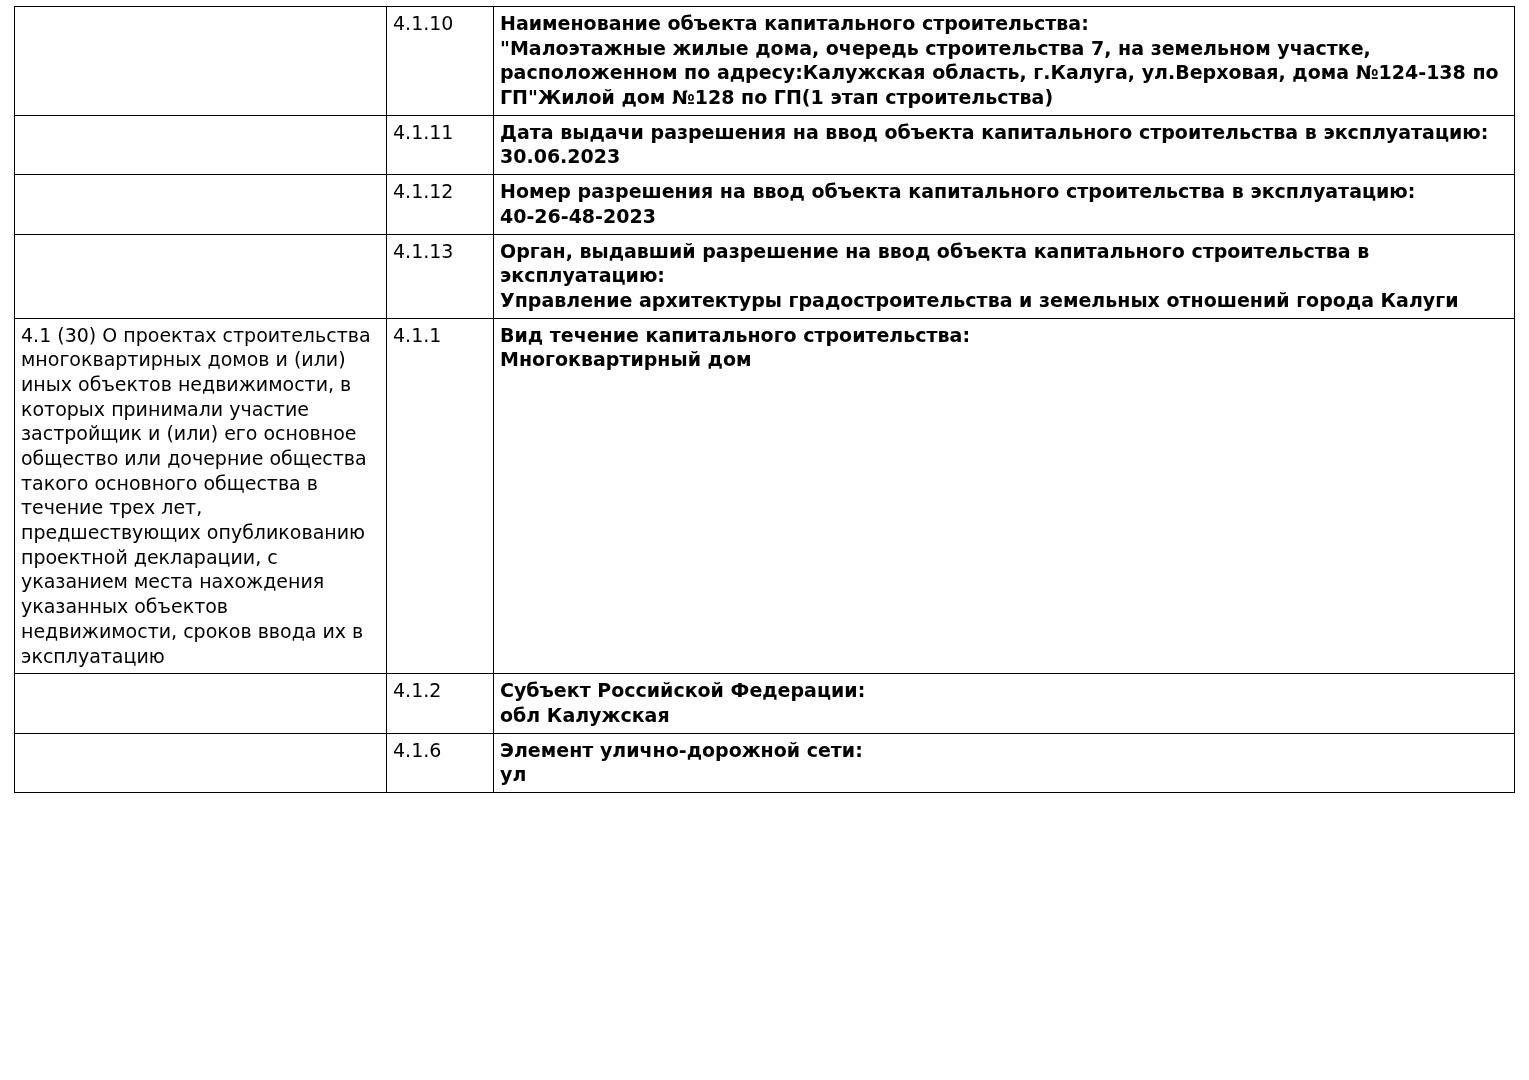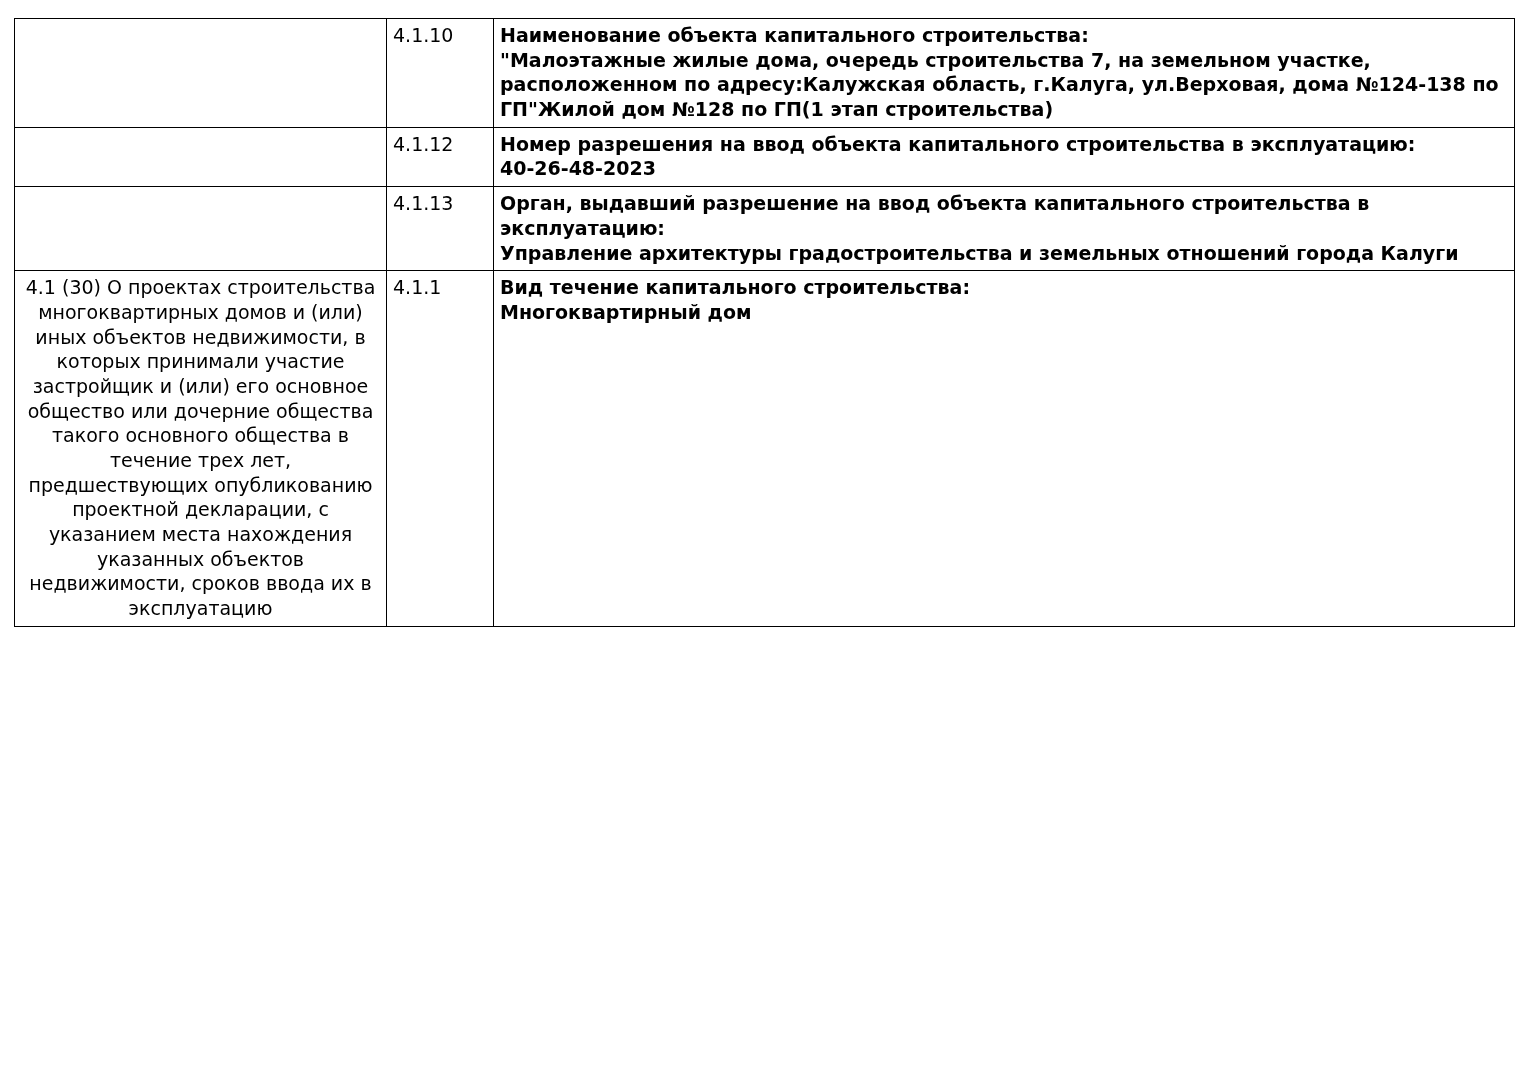--- a/index.html
+++ b/index.html
@@ -10,21 +10,21 @@
   body {
     width: 1529px;
     height: 1080px;
     font-family: "DejaVu Sans", sans-serif;
     color: #000000;
     overflow: hidden;
   }
   .doc {
     width: 1379px;
     box-sizing: border-box;
-    padding: 18px 14px 0 14px;
+    padding: 6px 14px 0 14px;
   }
   table.decl {
     border-collapse: collapse;
     width: 1500px;
     table-layout: fixed;
   }
   table.decl td {
     border: 1px solid #000000;
     vertical-align: top;
     padding: 4px 6px 5px 6px;
@@ -32,21 +32,20 @@
     line-height: 1.30;
   }
   col.c-section { width: 372px; }
   col.c-num { width: 107px; }
   col.c-body { width: 1021px; }
 
   td.section-cell {
     font-size: 19px;
     line-height: 1.36;
     padding-top: 5px;
-    text-align: center;
   }
   td.num-cell {
     vertical-align: middle;
     font-size: 19px;
     padding-left: 8px;
   }
   td.body-cell {
     padding-left: 8px;
   }
   .label {
@@ -72,20 +71,28 @@
     <tbody>
       <tr>
         <td class="section-cell"></td>
         <td class="num-cell">4.1.10</td>
         <td class="body-cell">
           <div class="label">Наименование объекта капитального строительства:</div>
           <div class="value">"Малоэтажные жилые дома, очередь строительства 7, на земельном участке, расположенном по адресу:Калужская область, г.Калуга, ул.Верховая, дома №124-138 по ГП"Жилой дом №128 по ГП(1 этап строительства)</div>
         </td>
       </tr>
 
+      <tr>
+        <td class="section-cell"></td>
+        <td class="num-cell">4.1.11</td>
+        <td class="body-cell">
+          <div class="label">Дата выдачи разрешения на ввод объекта капитального строительства в эксплуатацию:</div>
+          <div class="value">30.06.2023</div>
+        </td>
+      </tr>
 
       <tr>
         <td class="section-cell"></td>
         <td class="num-cell">4.1.12</td>
         <td class="body-cell">
           <div class="label">Номер разрешения на ввод объекта капитального строительства в эксплуатацию:</div>
           <div class="value">40-26-48-2023</div>
         </td>
       </tr>
 
@@ -100,19 +107,35 @@
 
       <tr>
         <td class="section-cell">4.1 (30) О проектах строительства многоквартирных домов и (или) иных объектов недвижимости, в которых принимали участие застройщик и (или) его основное общество или дочерние общества такого основного общества в течение трех лет, предшествующих опубликованию проектной декларации, с указанием места нахождения указанных объектов недвижимости, сроков ввода их в эксплуатацию</td>
         <td class="num-cell">4.1.1</td>
         <td class="body-cell tall-body">
           <div class="label">Вид течение капитального строительства:</div>
           <div class="value">Многоквартирный дом</div>
         </td>
       </tr>
 
+      <tr>
+        <td class="section-cell"></td>
+        <td class="num-cell">4.1.2</td>
+        <td class="body-cell">
+          <div class="label">Субъект Российской Федерации:</div>
+          <div class="value">обл Калужская</div>
+        </td>
+      </tr>
 
 
 
 
+      <tr>
+        <td class="section-cell"></td>
+        <td class="num-cell">4.1.6</td>
+        <td class="body-cell">
+          <div class="label">Элемент улично-дорожной сети:</div>
+          <div class="value">ул</div>
+        </td>
+      </tr>
     </tbody>
   </table>
 </div>
 
 </body></html>

